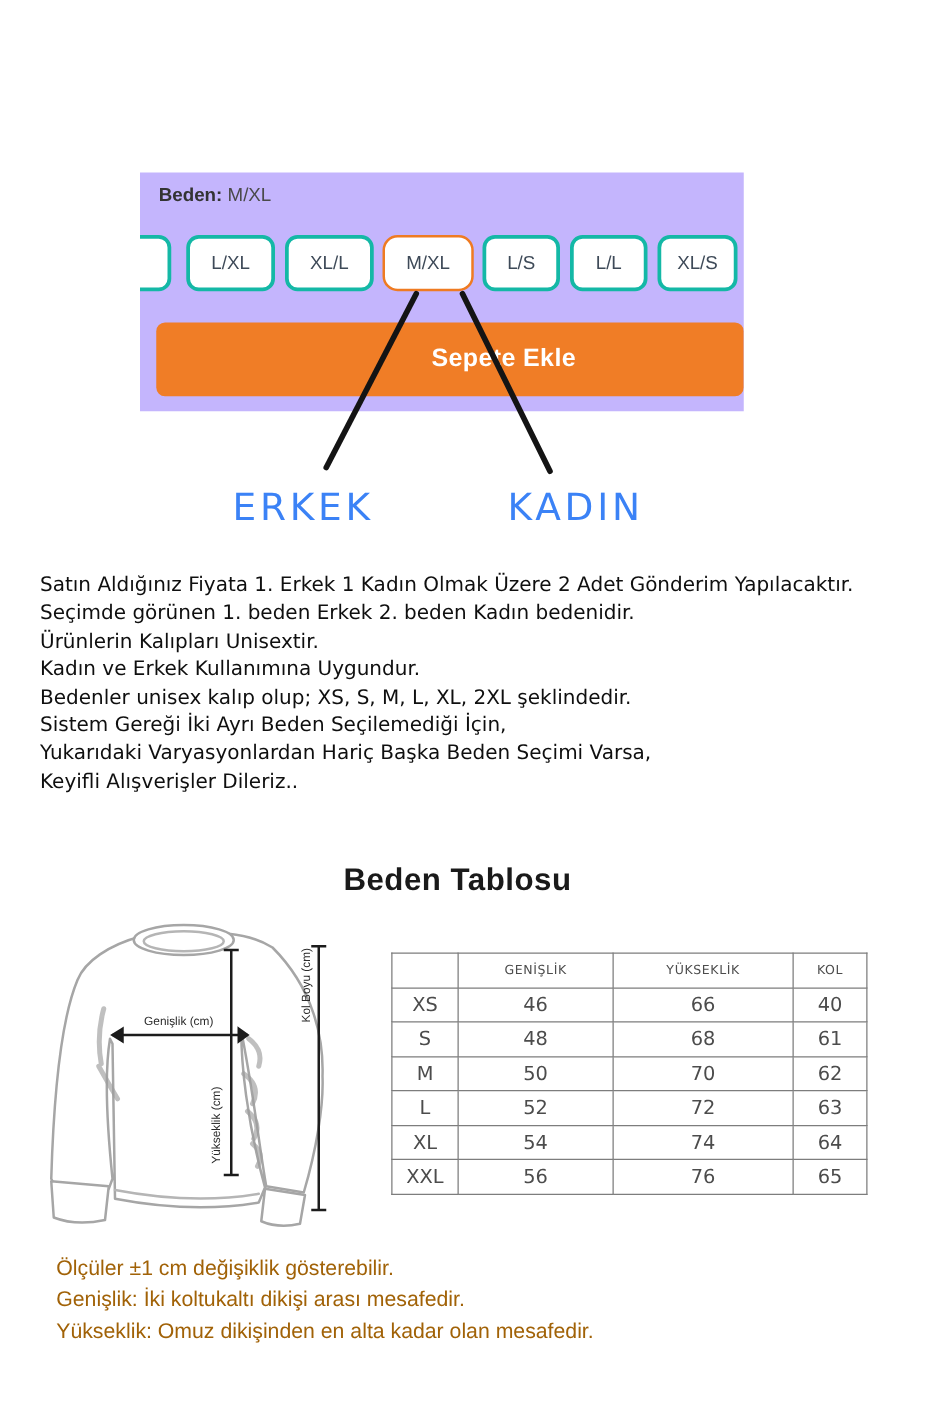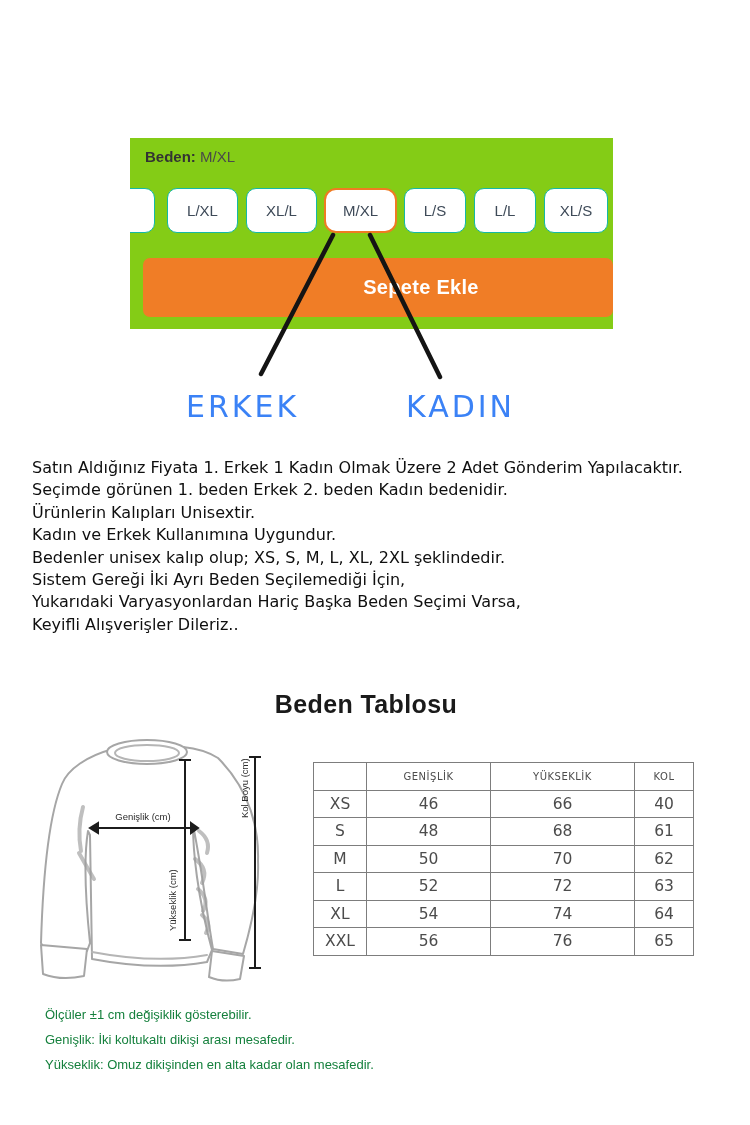--- a/index.html
+++ b/index.html
@@ -2,29 +2,29 @@
 <html><head>
 <meta charset="utf-8">
 <style>
   html,body{margin:0;padding:0;background:#fff;}
   .page{
     position:relative;width:750px;height:1125px;background:#ffffff;
     font-family:"Liberation Sans","DejaVu Sans",sans-serif;overflow:hidden;
   }
   
   .options-panel{
-    position:absolute;left:130px;top:138px;width:483px;height:191px;
-    background:#84cc16;overflow:hidden;
+    position:absolute;left:112px;top:138px;width:483px;height:191px;
+    background:#c4b5fd;overflow:hidden;
   }
   .size-title{position:absolute;left:15px;top:10px;font-size:15px;color:#4a4a4a;}
   .size-title .lbl{font-weight:bold;color:#333;}
   .chip-row{position:absolute;left:0;top:50px;height:45px;width:483px;}
   .chip{
     position:absolute;top:0;height:45px;box-sizing:border-box;
-    background:#ffffff;border:1px solid #14b8a6;border-radius:10px;
+    background:#ffffff;border:3px solid #14b8a6;border-radius:10px;
     display:flex;align-items:center;justify-content:center;
     font-size:15px;color:#3e4a58;cursor:pointer;
   }
   .chip.selected{border:2px solid #ef7b22;border-radius:12px;}
   .add-cart{
     position:absolute;left:13px;top:120px;width:470px;height:59px;
     background:#f07d26;border:none;border-radius:7px;cursor:pointer;
     color:#ffffff;font-weight:bold;font-size:20px;
     font-family:"Liberation Sans","DejaVu Sans",sans-serif;
     display:flex;align-items:center;justify-content:center;
@@ -49,21 +49,21 @@
     position:absolute;left:313px;top:762px;border-collapse:collapse;
     font-family:"DejaVu Sans",sans-serif;color:#4c4c4c;
   }
   .size-table th,.size-table td{
     border:1.5px solid #7d7d7d;text-align:center;padding:0;height:26.5px;
     font-weight:normal;font-size:15.5px;
   }
   .size-table th{font-size:10px;letter-spacing:.5px;}
   .col-size{width:52px;} .col-w{width:123px;} .col-h{width:143px;} .col-k{width:58px;}
   
-  .notes{position:absolute;left:45px;top:1002px;font-size:13px;line-height:25px;color:#15803d;}
+  .notes{position:absolute;left:45px;top:1002px;font-size:17px;line-height:25px;color:#a16207;}
 </style>
 </head>
 <body>
 
 <div class="page">
 
   <div class="options-panel">
     <div class="size-title">
       <span class="lbl">Beden:</span>
       <span>M/XL</span>

